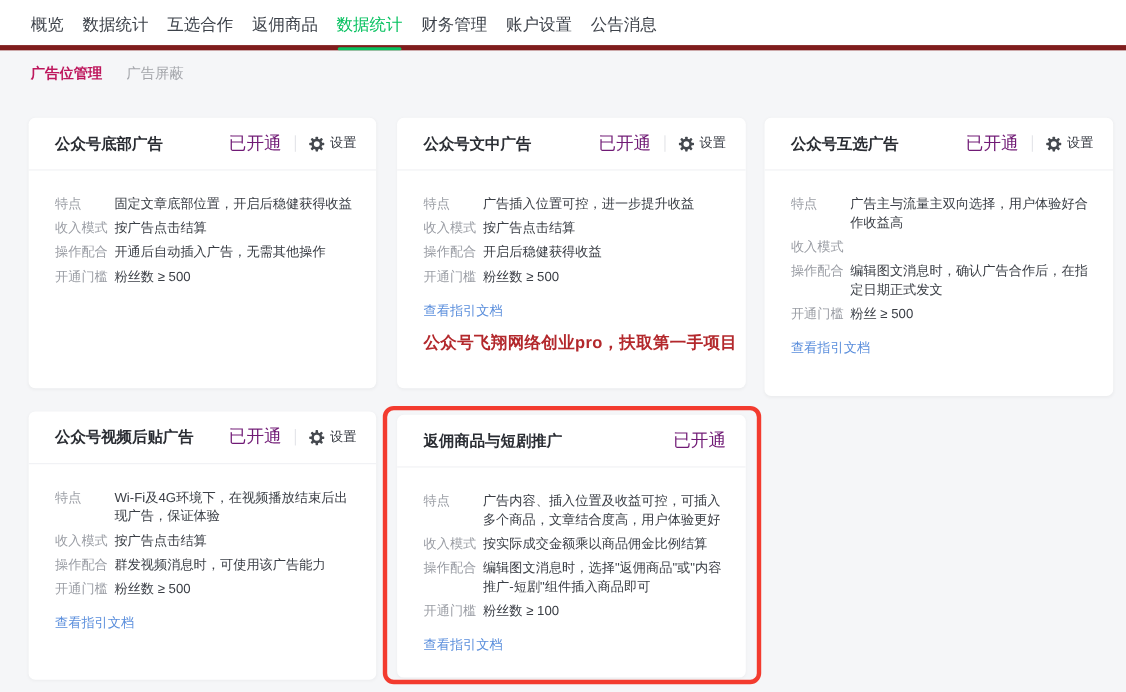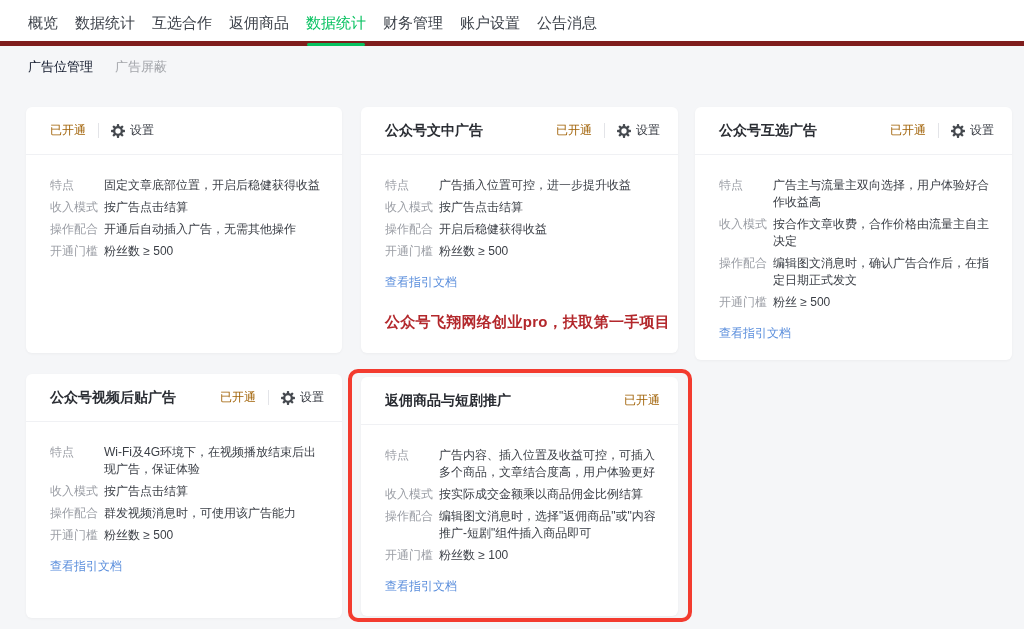--- a/index.html
+++ b/index.html
@@ -42,21 +42,21 @@
     height: 583px;
     background: #f5f6f8;
   }
   .subnav {
     position: absolute;
     left: 28px; top: 12px;
     display: flex;
     gap: 22px;
   }
   .subnav-item { font-size: 13px; color: #a4a6ab; cursor: pointer; }
-  .subnav-item.active { color: #0f172a; font-weight: 400; }
+  .subnav-item.active { color: #be185d; font-weight: 700; }
 
   
   .card {
     position: absolute;
     background: #fff;
     border-radius: 6px;
     box-shadow: 0 1px 3px rgba(0,0,0,0.04);
     overflow: hidden;
   }
   .card-1 { left: 26px;  top: 61px;  width: 316px; height: 246px; }
@@ -66,40 +66,40 @@
   .card-5 { left: 361px; top: 331px; width: 317px; height: 239px; }
 
   .card-header {
     height: 48px;
     display: flex;
     align-items: center;
     padding: 0 18px 0 24px;
     border-bottom: 1px solid #f0f1f4;
   }
   .card-title { font-size: 14px; font-weight: 700; color: #2a2d33; flex: 1; white-space: nowrap; }
-  .status { font-size: 12px; color: #a16207; white-space: nowrap; }
+  .status { font-size: 16px; color: #701a75; white-space: nowrap; }
   .vdiv { width: 1px; height: 15px; background: #e3e4e8; margin: 0 12px; }
   .settings-btn { display: flex; align-items: center; gap: 5px; cursor: pointer; }
   .settings-btn svg { display: block; }
   .settings-label { font-size: 12px; color: #353941; }
 
   .card-body { padding: 22px 16px 0 24px; }
   .row { display: flex; margin-bottom: 5px; }
   .row-label { width: 54px; flex: none; font-size: 12px; color: #9b9ea5; line-height: 17px; }
   .row-value { flex: 1; font-size: 12px; color: #3a3e45; line-height: 17px; }
 
   .guide-link {
     display: inline-block;
     margin-top: 9px;
     font-size: 12px;
     color: #5a8edc;
     cursor: pointer;
   }
   .promo {
-    margin-top: 22px;
+    margin-top: 11px;
     font-size: 15px;
     font-weight: 700;
     color: #b3282c;
     letter-spacing: 0.3px;
     white-space: nowrap;
   }
   
   .highlight-rect {
     position: absolute;
     left: 348px; top: 323px;
@@ -125,20 +125,21 @@
 
 <div class="content">
 
   <div class="subnav">
     <span class="subnav-item active">广告位管理</span>
     <span class="subnav-item">广告屏蔽</span>
   </div>
 
   <div class="card card-1">
     <div class="card-header">
+      <span class="card-title">公众号底部广告</span>
       <span class="status">已开通</span>
       <span class="vdiv"></span>
       <span class="settings-btn">
         <span>
             <svg width="14" height="14" viewBox="0 0 16 16">
               <g fill="#45494f">
                 <rect x="6.7" y="0" width="2.6" height="3.4" rx="0.8"></rect>
                 <rect x="6.7" y="0" width="2.6" height="3.4" rx="0.8" transform="rotate(45 8 8)"></rect>
                 <rect x="6.7" y="0" width="2.6" height="3.4" rx="0.8" transform="rotate(90 8 8)"></rect>
                 <rect x="6.7" y="0" width="2.6" height="3.4" rx="0.8" transform="rotate(135 8 8)"></rect>
@@ -243,21 +244,20 @@
         <span class="settings-label">设置</span>
       </span>
     </div>
     <div class="card-body">
       <div class="row">
           <span class="row-label">特点</span>
           <span class="row-value">广告主与流量主双向选择，用户体验好合作收益高</span>
         </div>
       <div class="row">
           <span class="row-label">收入模式</span>
-          <span class="row-value">按合作文章收费，合作价格由流量主自主决定</span>
         </div>
       <div class="row">
           <span class="row-label">操作配合</span>
           <span class="row-value">编辑图文消息时，确认广告合作后，在指定日期正式发文</span>
         </div>
       <div class="row">
           <span class="row-label">开通门槛</span>
           <span class="row-value">粉丝 ≥ 500</span>
         </div>
       <span class="guide-link">查看指引文档</span>

